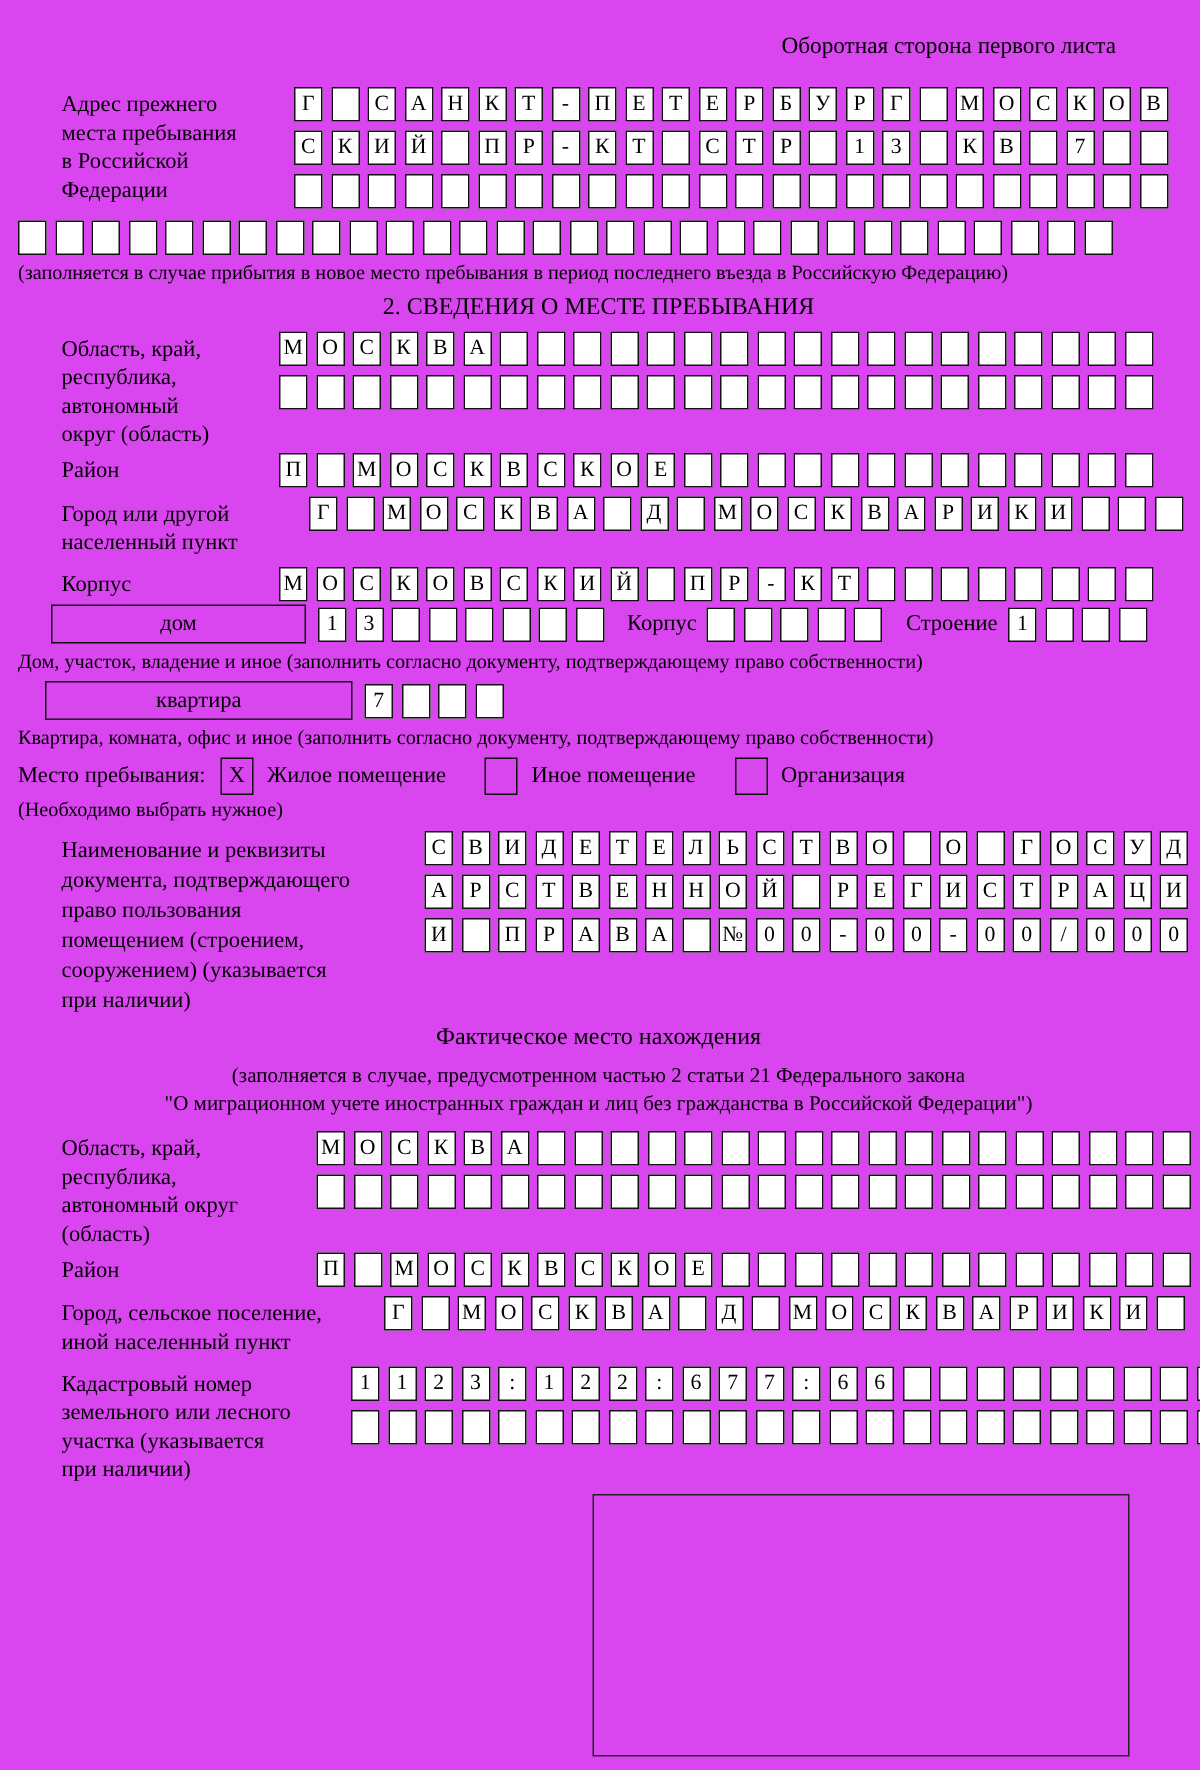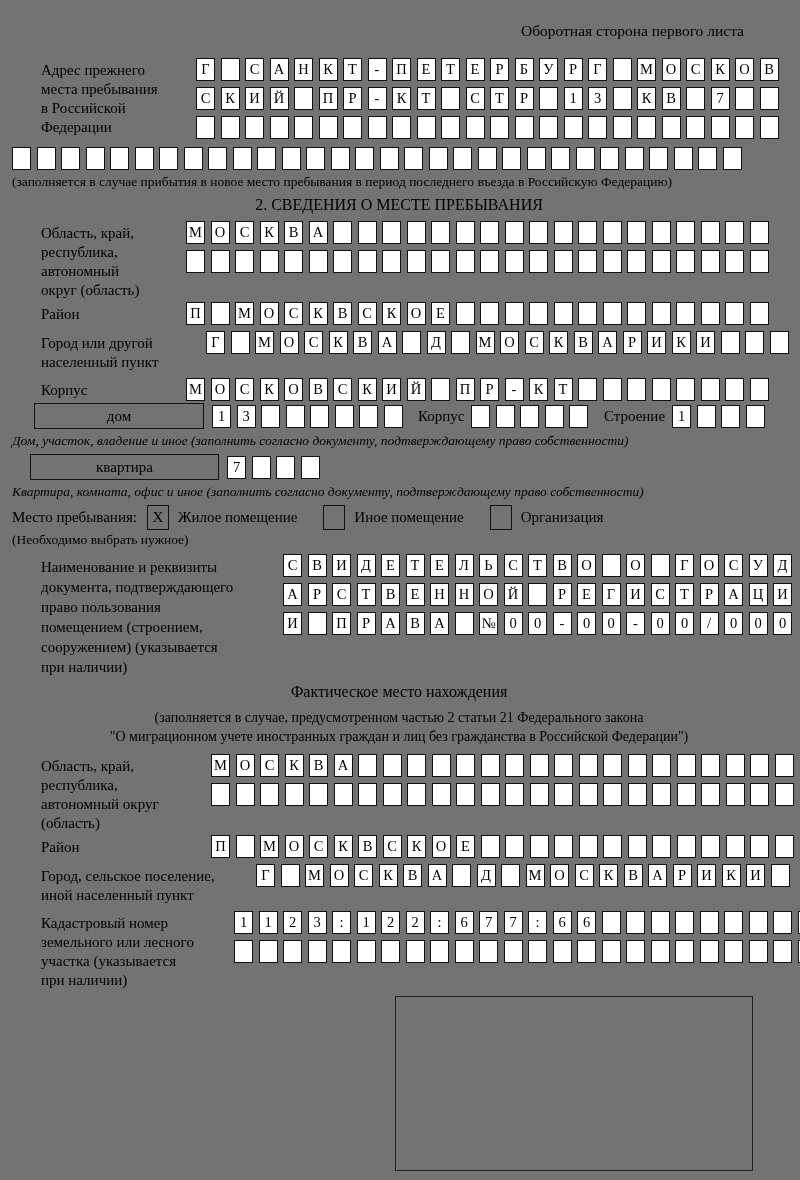--- a/index.html
+++ b/index.html
@@ -1,18 +1,18 @@
 <!DOCTYPE html>
 <html><head>
 <meta charset="utf-8">
 <style>
   html,body{margin:0;padding:0;background:#fff;}
   .page{
     width:800px;height:1180px;overflow:hidden;box-sizing:border-box;
-    padding:22px 14px 0 12px;background:#737373;color:#000;
+    padding:22px 14px 0 12px;background:#d946ef;color:#000;
     font-family:"Liberation Serif","DejaVu Serif",serif;font-size:15px;
   }
   .header-note{text-align:right;padding-right:42px;font-size:15.5px;margin-bottom:18px;}
   .frow{display:flex;align-items:flex-start;margin-bottom:2px;}
   .label{line-height:19px;padding-top:3px;white-space:pre-line;margin-left:29px;}
   .lw-a{width:155px;flex:none;}
   .lw-b{width:145px;flex:none;}
   .lw-c{width:165px;flex:none;}
   .lw-doc{width:242px;flex:none;line-height:20px;}
   .lw-f1{width:170px;flex:none;}
@@ -22,26 +22,26 @@
   .cells-row{margin-bottom:6px;}
   .cell{
     box-sizing:border-box;width:19px;height:23px;flex:none;
     border:1.6px solid #111;margin-right:5.5px;
     display:flex;align-items:center;justify-content:center;
     font-size:14.5px;line-height:1;background:#fff;
   }
   .grid{display:flex;flex-direction:column;}
   .full-row{margin:1px 0 4px 0;}
   .note{font-size:13.5px;margin:2px 0 6px 0;}
-  .note-left{font-size:13.5px;text-align:left;margin:1px 0 5px 0;font-style:italic;}
+  .note-left{font-size:13.5px;text-align:left;margin:1px 0 5px 0;}
   .sec-title{font-weight:normal;text-align:center;font-size:16px;margin:4px 0 7px 0;}
   .dom-row{display:flex;align-items:center;margin:2px 0 4px 0;}
   .wide-box{box-sizing:border-box;border:1.6px solid #111;height:26px;display:flex;align-items:center;justify-content:center;margin-right:8px;font-size:15px;}
   .dom-box{width:170px;margin-left:22px;}
-  .kv-box{width:189px;margin-left:18px;}
+  .kv-box{width:205px;margin-left:18px;}
   .inline-label{margin:0 7px 0 10px;font-size:15px;line-height:26px;}
   .mesto-row{display:flex;align-items:center;margin:4px 0 2px 0;}
   .checkbox{box-sizing:border-box;width:22px;height:25px;border:1.6px solid #111;flex:none;display:flex;align-items:center;justify-content:center;font-size:15px;}
   .mesto-title{margin-right:10px;text-align:right;}
   .opt-label{margin:0 26px 0 9px;}
   .fakt-note{font-size:14px;text-align:center;line-height:19px;white-space:pre-line;margin-bottom:8px;}
   .stamp-box{box-sizing:border-box;border:1.8px solid #222;width:358px;height:175px;margin:6px 0 6px 383px;}
   .stamp-caption{width:460px;margin-left:332px;text-align:center;font-size:15px;line-height:20px;white-space:pre-line;}
   .mt6{margin-top:6px;}
 </style>

